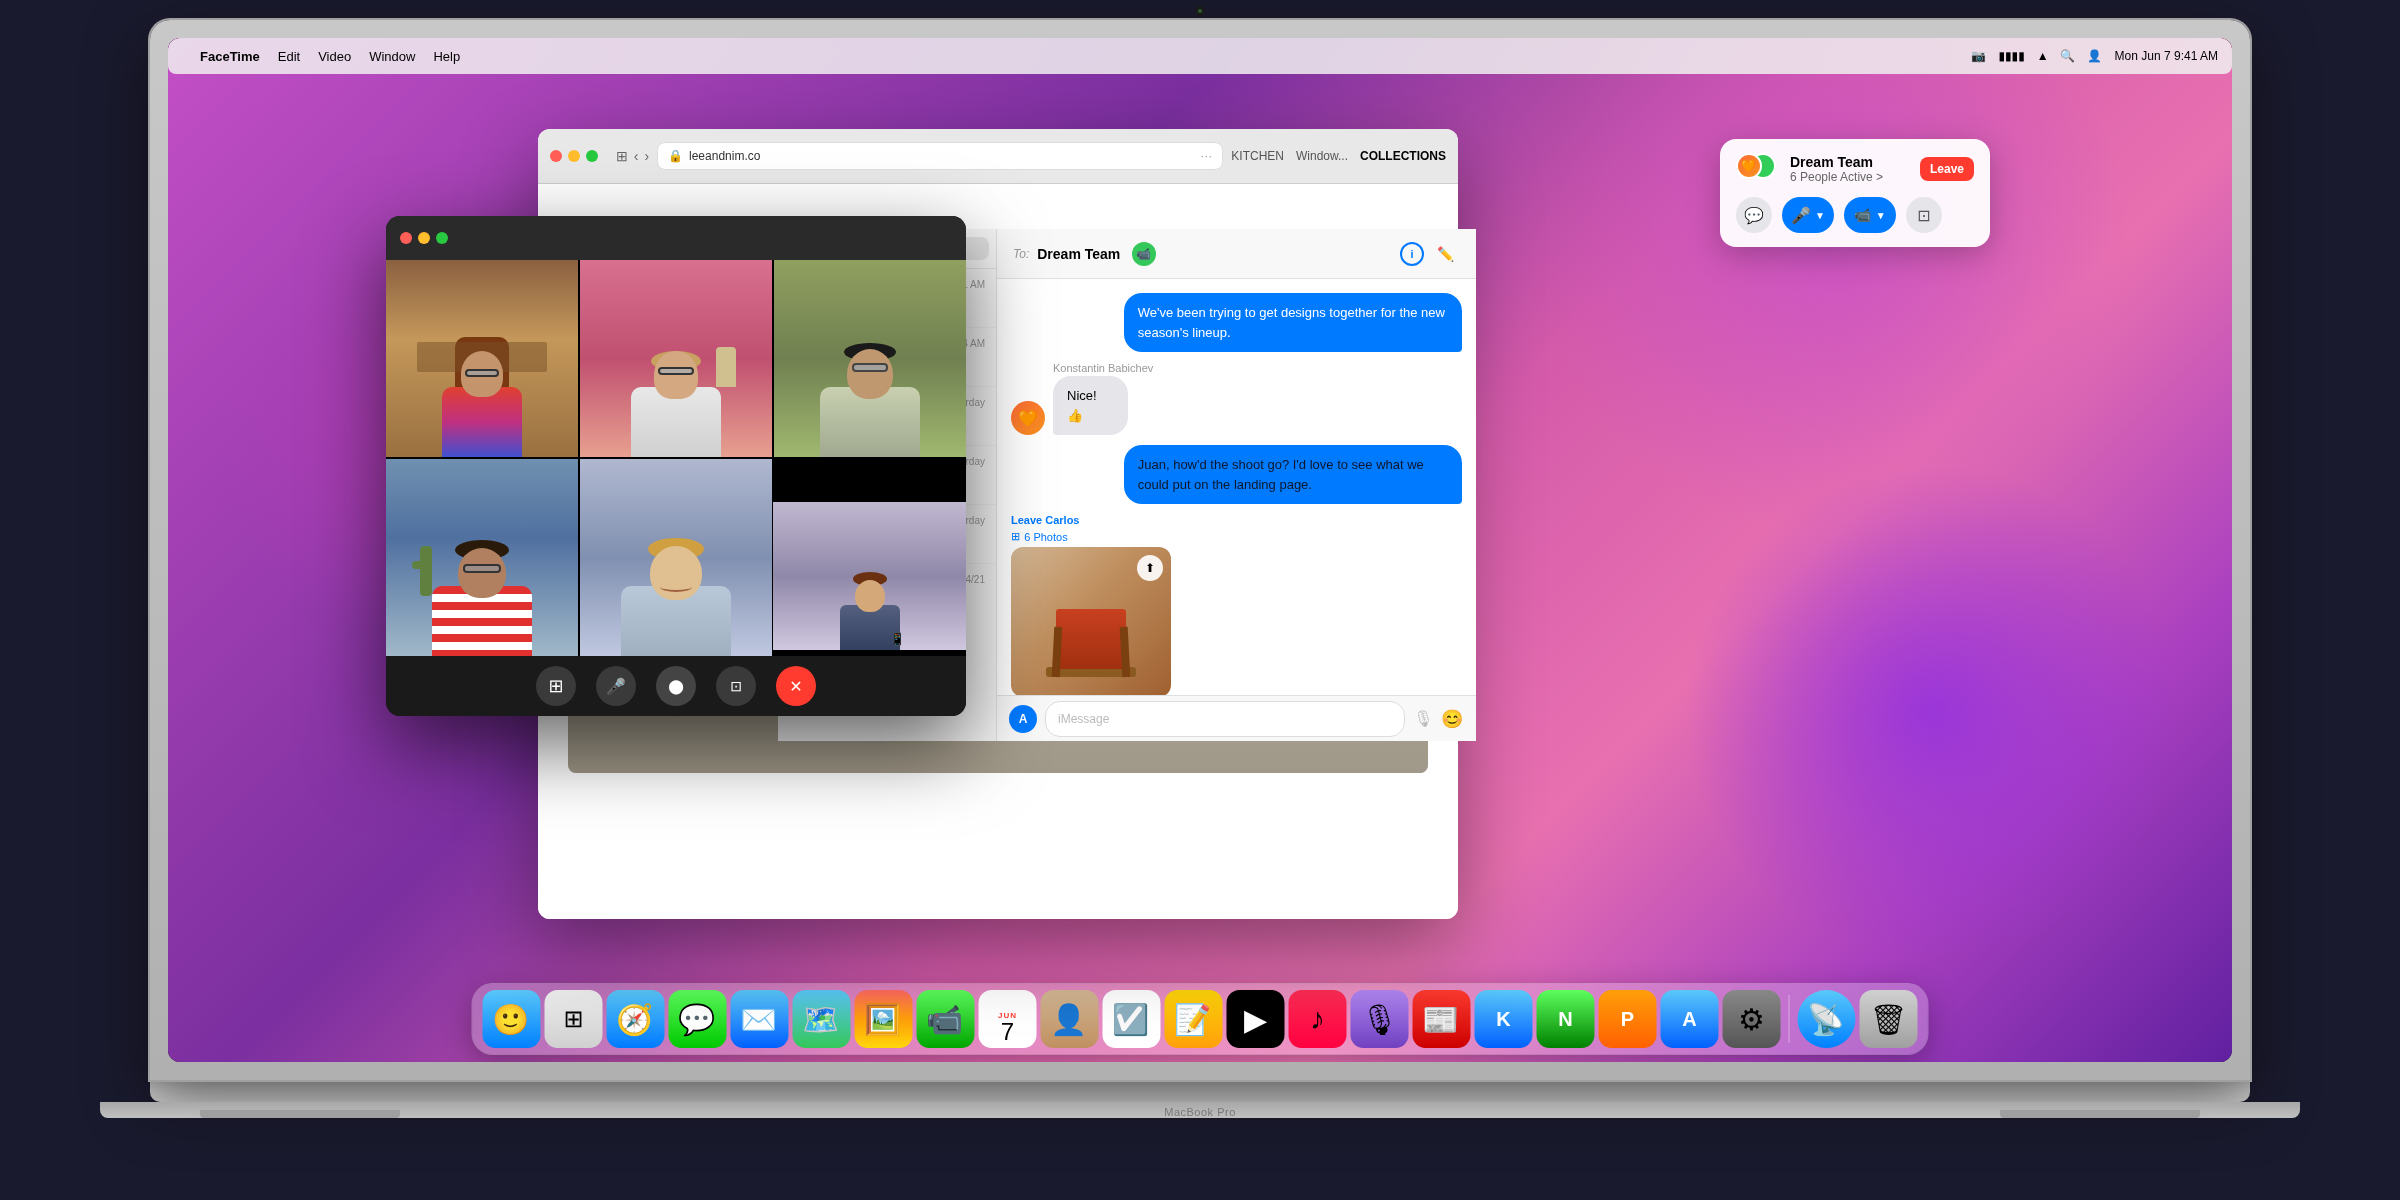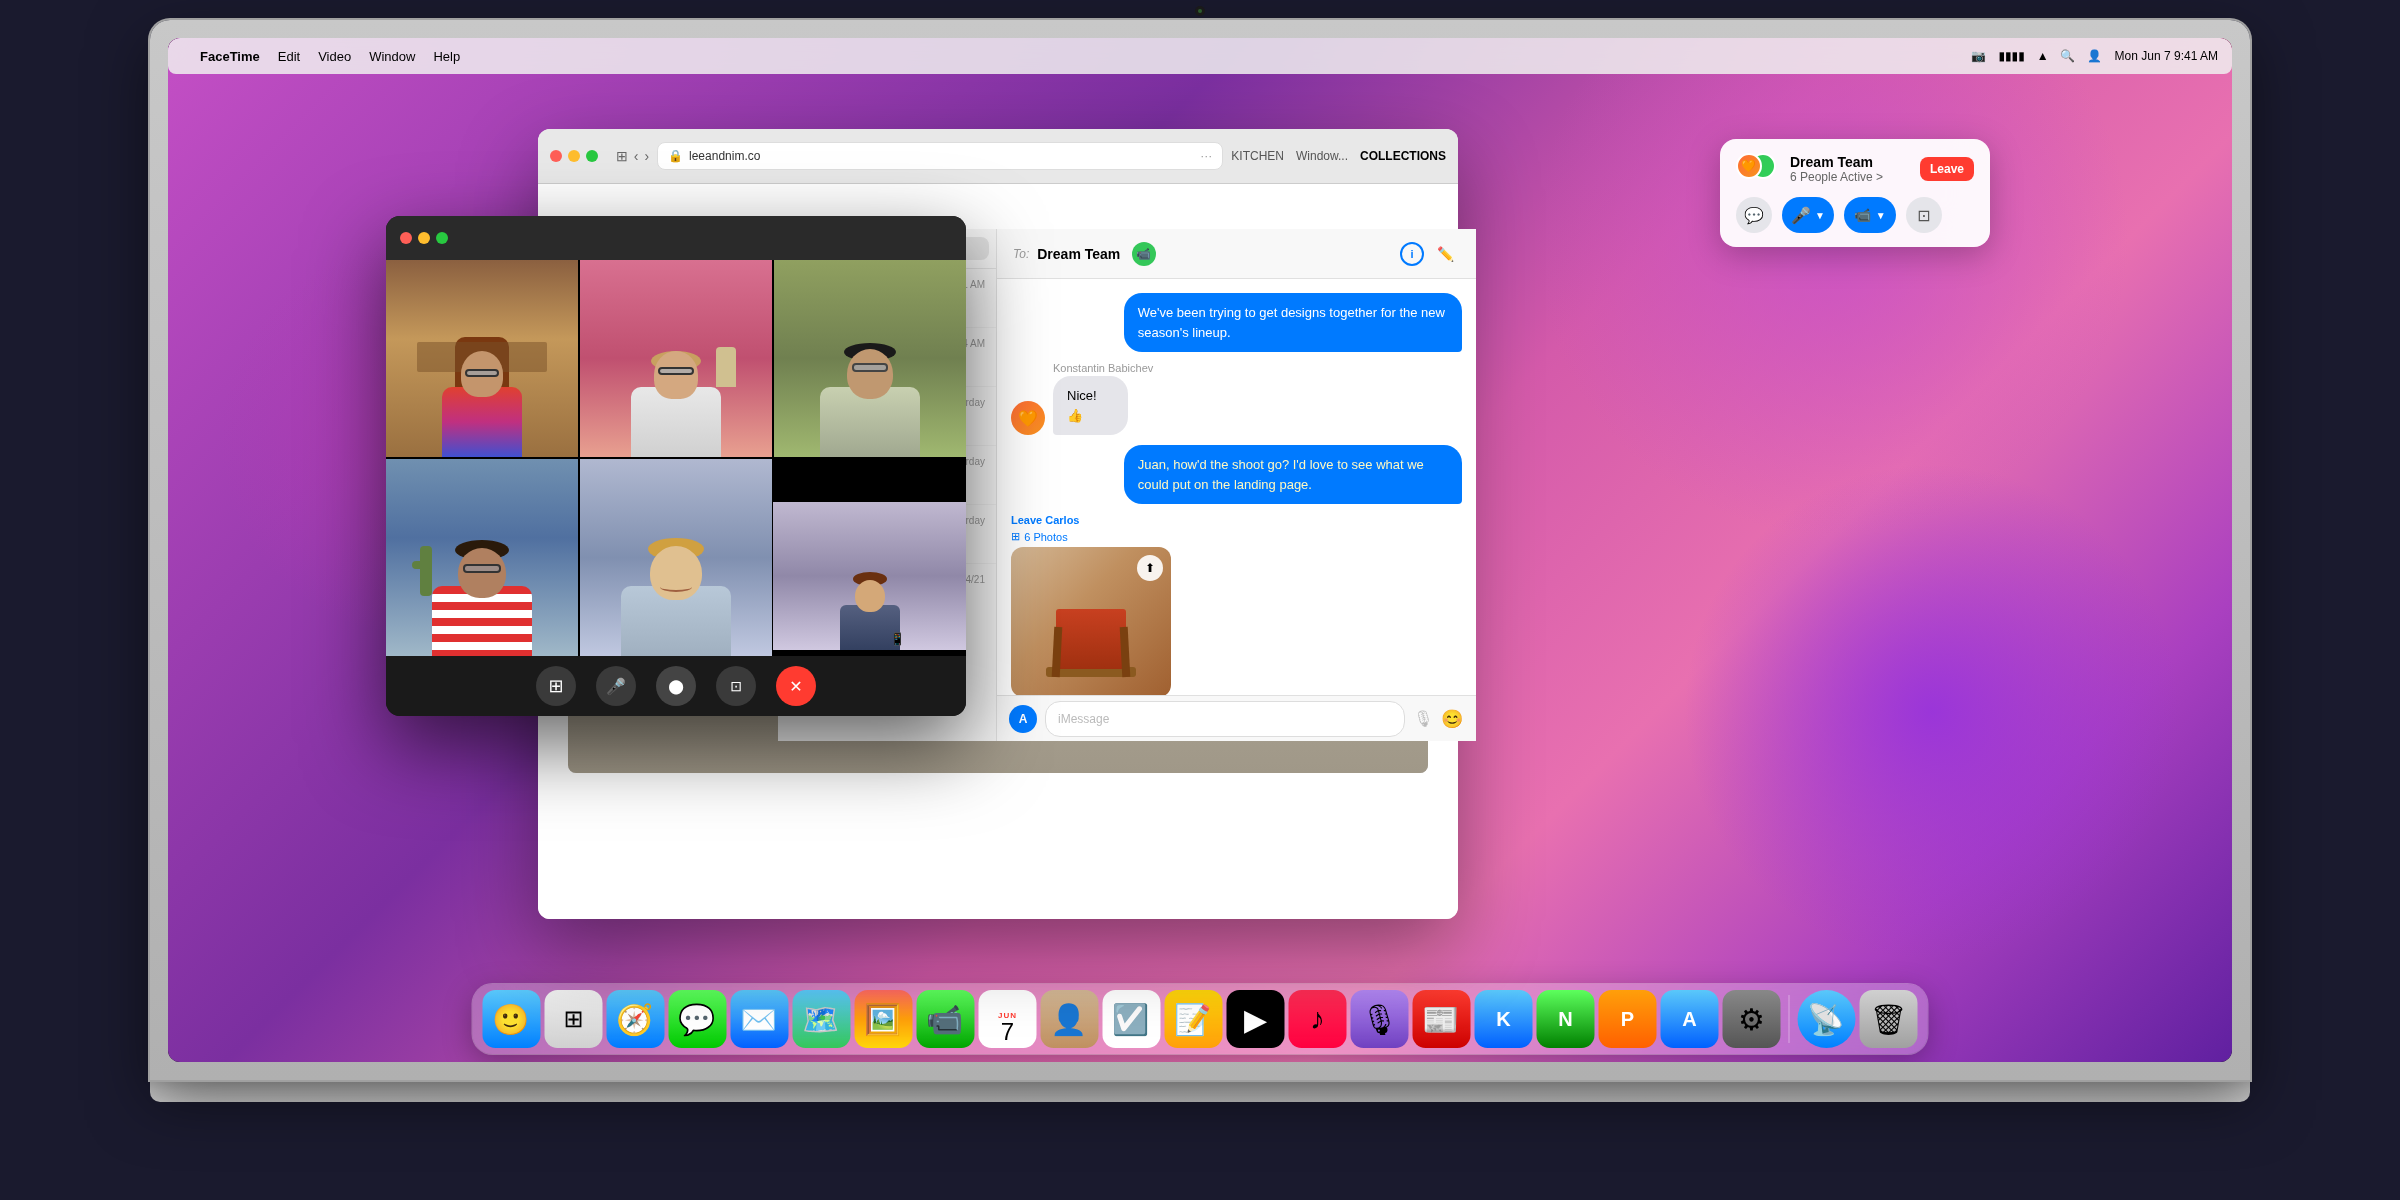--- a/index.html
+++ b/index.html
@@ -779,21 +779,21 @@
               <div style="background:#007aff; color:#fff; border-radius:18px 18px 4px 18px; padding:10px 14px; max-width:75%; align-self:flex-end; font-size:13px; line-height:1.5;">We've been trying to get designs together for the new season's lineup.</div>
 
               <div style="display:flex; gap:8px; align-items:flex-end;">
                 <div style="width:34px; height:34px; border-radius:50%; background:linear-gradient(135deg,#ff6b35,#f7931e); display:flex; align-items:center; justify-content:center; font-size:16px; flex-shrink:0;">🧡</div>
                 <div style="display:flex; flex-direction:column; gap:2px;">
                   <span style="font-size:11px; color:#999;">Konstantin Babichev</span>
                   <div style="background:#e5e5ea; color:#000; border-radius:18px 18px 18px 4px; padding:10px 14px; max-width:75%; font-size:13px; line-height:1.5;">Nice! 👍</div>
                 </div>
               </div>
 
-              <div style="background:#007aff; color:#fef9c3; border-radius:18px 18px 4px 18px; padding:10px 14px; max-width:75%; align-self:flex-end; font-size:13px; line-height:1.5;">Juan, how'd the shoot go? I'd love to see what we could put on the landing page.</div>
+              <div style="background:#007aff; color:#0f172a; border-radius:18px 18px 4px 18px; padding:10px 14px; max-width:75%; align-self:flex-end; font-size:13px; line-height:1.5;">Juan, how'd the shoot go? I'd love to see what we could put on the landing page.</div>
 
               <div style="display:flex; flex-direction:column; gap:4px; align-self:flex-start; max-width:55%;">
                 <span style="font-size:11px; color:#007aff; font-weight:600;">Leave Carlos</span>
                 <div style="display:flex; align-items:center; gap:4px; font-size:11px; color:#007aff;">
                   <span>⊞</span>
                   <span>6 Photos</span>
                 </div>
 
                 <div style="width:160px; height:150px; background:linear-gradient(135deg,#d4b896 0%,#c09060 40%,#a06030 100%); border-radius:12px; position:relative; overflow:hidden;">
 
@@ -870,13 +870,18 @@
             <div class="dock-icon" title="AirDrop" style="background:linear-gradient(180deg,#5ac8fa,#0080ff); border-radius:50%;">📡</div>
             <div class="dock-icon" title="Trash" style="background:linear-gradient(180deg,#d0d0d0,#a0a0a0);">🗑</div>
           </div>
 
         </div>
       </div>
     </div>
   </div>
 
   <div class="macbook-chin"></div>
+  <div class="macbook-base">
+    <div class="macbook-foot-l"></div>
+    <div class="macbook-foot-r"></div>
+    <span class="macbook-base-label">MacBook Pro</span>
+  </div>
 </div>
 
 </body></html>

